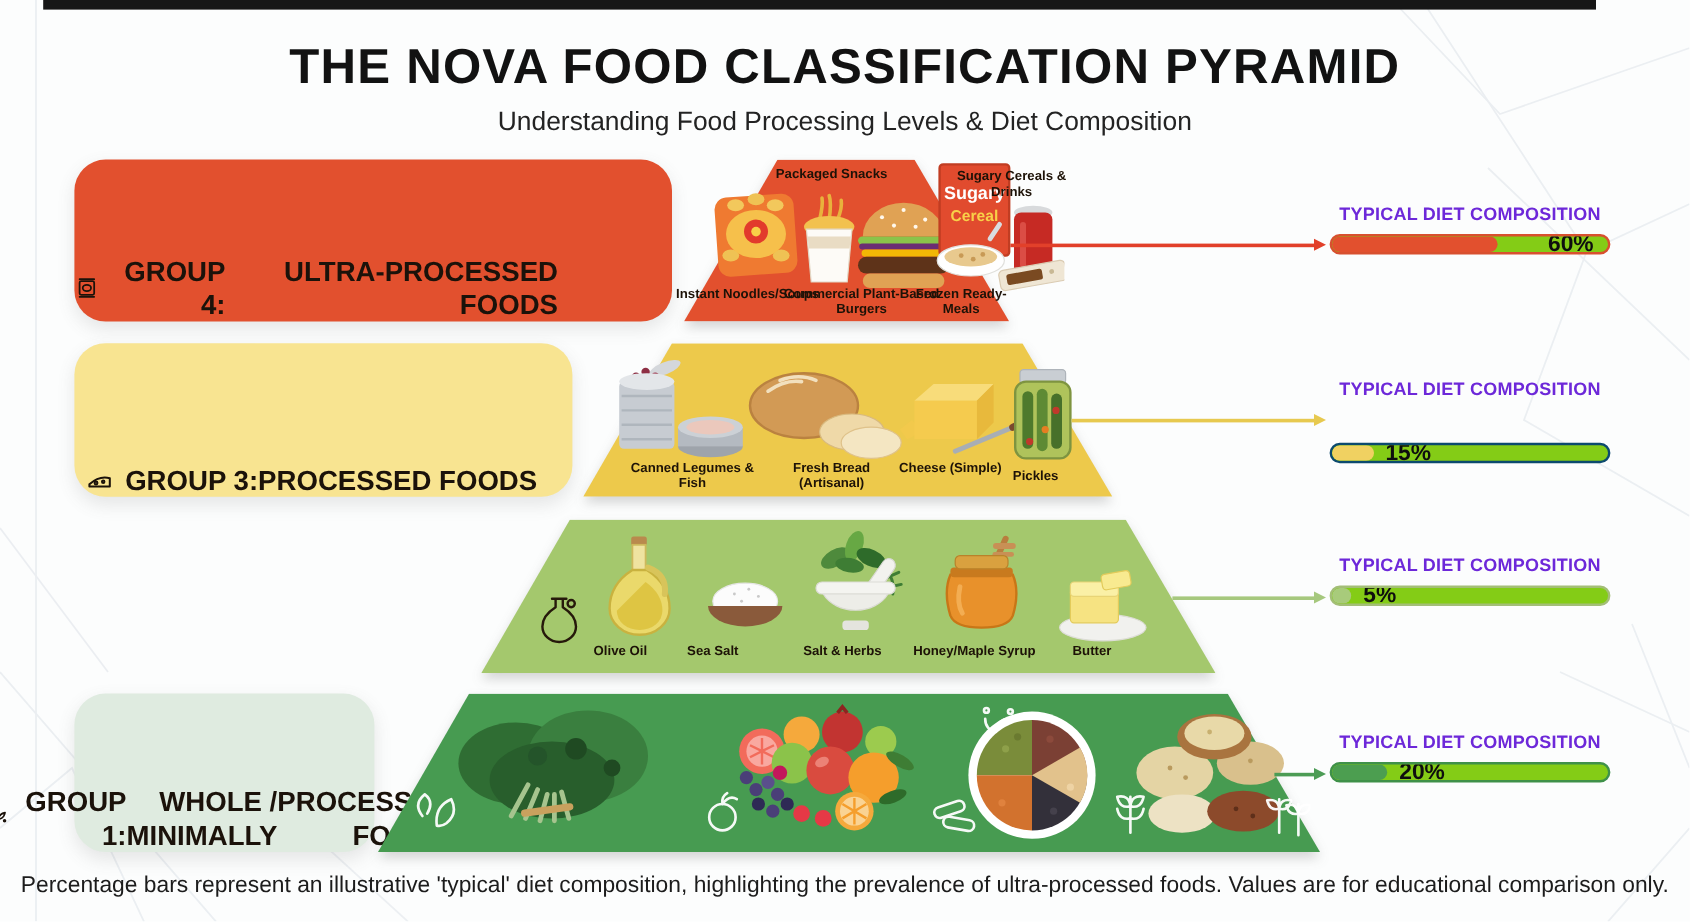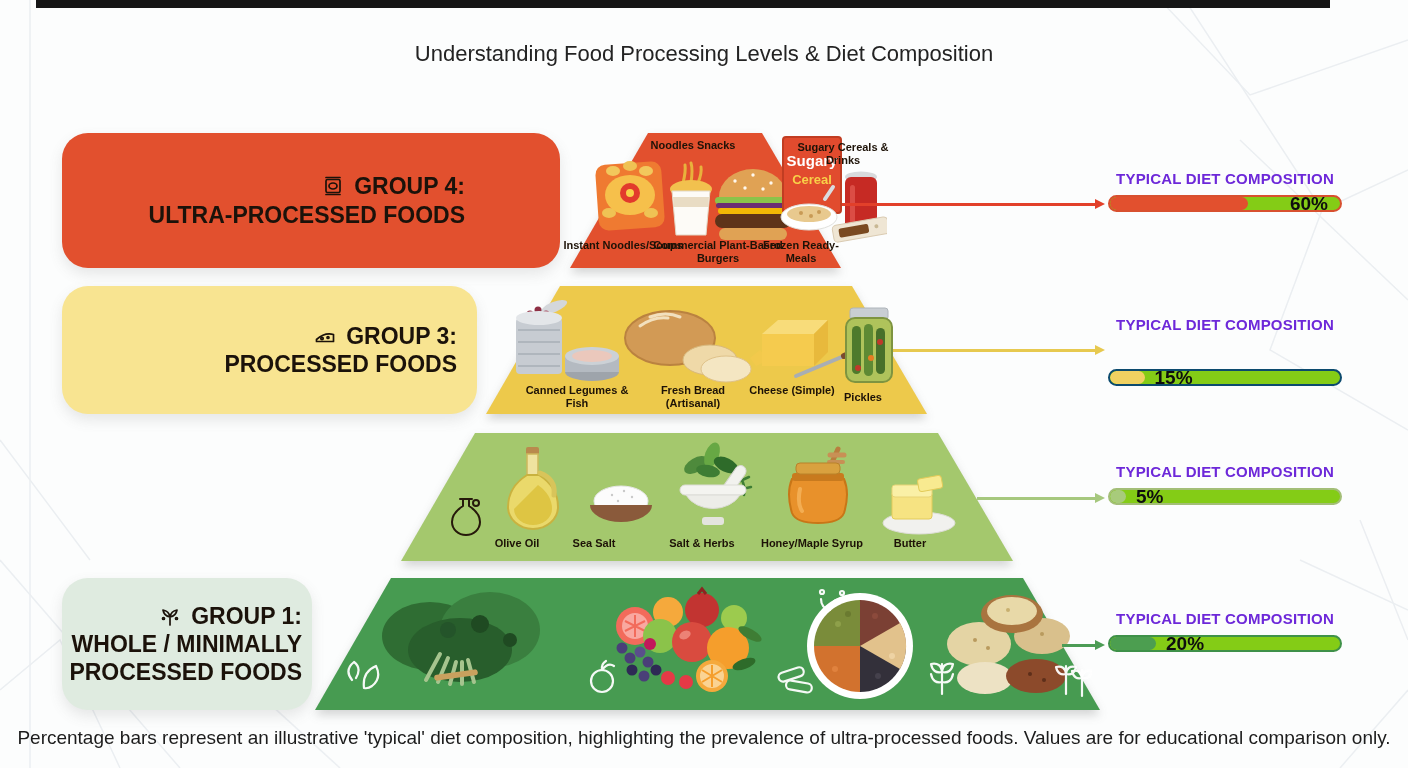--- a/index.html
+++ b/index.html
@@ -13,21 +13,21 @@
   .header h1 { font-size:41px; font-weight:bold; letter-spacing:1px; color:#121212; }
   .subtitle { margin-top:9px; font-size:22px; color:#232323; }
 
   .row { position:absolute; left:0; width:1408px; z-index:1; }
   .r4 { top:133px; height:135px; }
   .r3 { top:286px; height:128px; }
   .r2 { top:433px; height:128px; }
   .r1 { top:578px; height:132px; }
 
   .pill { position:absolute; top:0; bottom:0; left:62px; border-radius:26px;
-          display:flex; flex-direction:column; justify-content:center; align-items:flex-end;
+          display:flex; flex-direction:row; justify-content:center; align-items:flex-end;
           box-shadow:0 6px 14px rgba(90,90,90,.14); z-index:1; }
   .p4 { width:498px; background:#E2502E; padding-right:95px; }
   .p3 { width:415px; background:#F8E491; padding-right:20px; }
   .p2 { width:409px; background:#DBE8C6; padding-right:94px; }
   .p1 { width:250px; background:#DFEBE0; padding-right:10px; }
   .gline { font-size:23px; font-weight:bold; color:#1B120A; line-height:1.22; text-align:right; }
   .gline1 { display:flex; align-items:center; gap:9px; }
   .gicon { width:24px; height:24px; stroke:#1B120A; fill:none; stroke-width:1.7; stroke-linecap:round; stroke-linejoin:round; }
 
   .seg-wrap { position:absolute; inset:0; z-index:2; filter:drop-shadow(0 5px 5px rgba(70,70,70,.22)); pointer-events:none; }
@@ -89,20 +89,21 @@
       <path d="M0 560 L180 768"></path>
       <path d="M120 768 L60 640 L0 690"></path>
       <path d="M200 640 L340 768"></path>
       <path d="M0 440 L90 560"></path>
     </g>
   </svg>
 
   <div class="top-strip"></div>
 
   <header class="header">
+    <h1>THE NOVA FOOD CLASSIFICATION PYRAMID</h1>
     <div class="subtitle">Understanding Food Processing Levels &amp; Diet Composition</div>
   </header>
 
   <section class="row r4">
     <div class="pill p4">
       <div class="gline gline1">
         <svg class="gicon" viewBox="0 0 24 24">
           <rect x="5" y="5.5" width="14" height="13" rx="1.5"></rect>
           <path d="M5 3.5h14 M5 20.5h14"></path>
           <ellipse cx="12" cy="12" rx="4" ry="3"></ellipse>
@@ -163,21 +164,21 @@
         <rect x="265" y="52" width="5" height="38" rx="2.5" fill="#E0564E" opacity="0.8"></rect>
         <ellipse cx="276" cy="95" rx="15" ry="4" fill="#A82019"></ellipse>
       </g>
       <g transform="rotate(-10 276 98)">
         <rect x="248" y="88" width="56" height="17" rx="4" fill="#EFE6D4" stroke="#DACBB2"></rect>
         <rect x="254" y="92" width="30" height="9" rx="2" fill="#7A4A21"></rect>
         <circle cx="292" cy="96" r="2" fill="#C8B894"></circle>
       </g>
     </svg>
 
-    <div class="flabel" style="left:638px; top:6px; width:110px">Noodles Snacks</div>
+    <div class="flabel" style="left:638px; top:6px; width:110px">Packaged Snacks</div>
     <div class="flabel" style="left:788px; top:8px; width:110px">Sugary Cereals &amp; Drinks</div>
     <div class="flabel" style="left:560px; top:106px; width:126px">Instant Noodles/Soups</div>
     <div class="flabel" style="left:648px; top:106px; width:140px">Commercial Plant-Based Burgers</div>
     <div class="flabel" style="left:752px; top:106px; width:98px">Frozen Ready-Meals</div>
   </section>
 
   <section class="row r3">
     <div class="pill p3">
       <div class="gline gline1">
         <svg class="gicon" viewBox="0 0 24 24">

